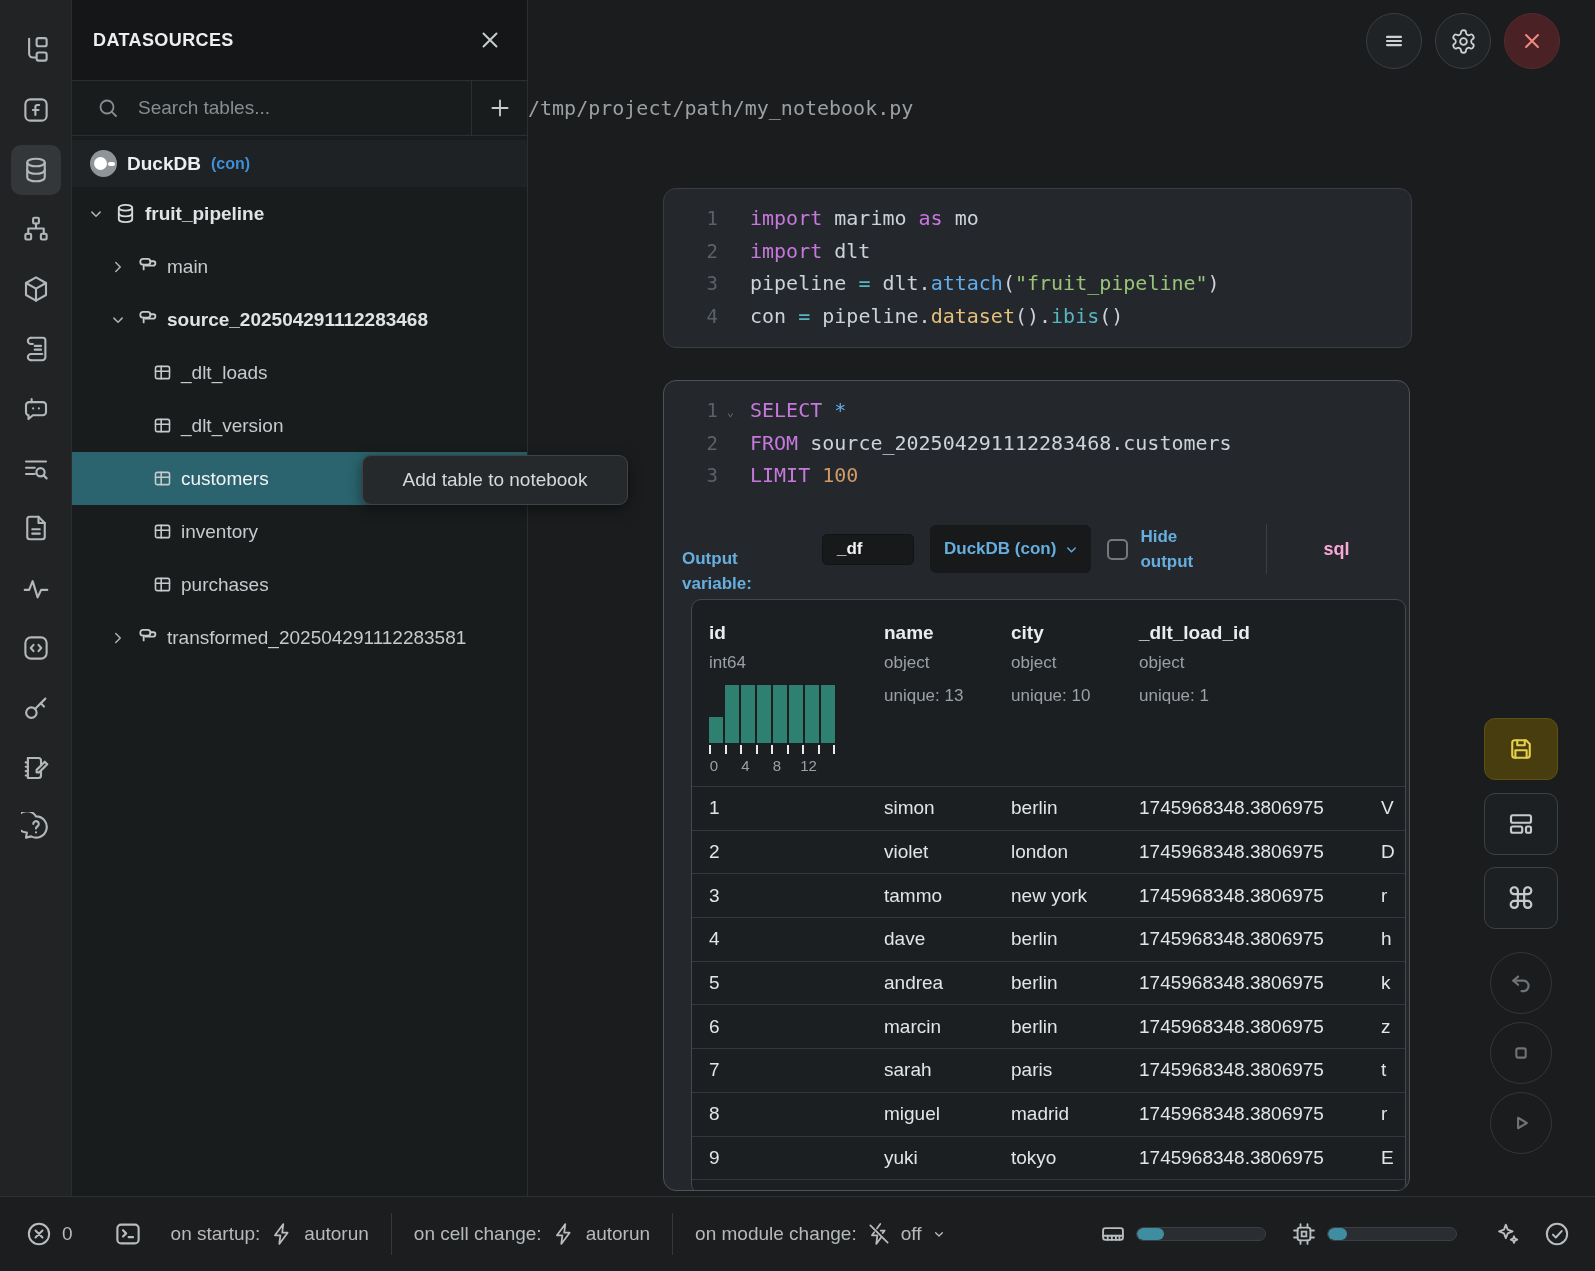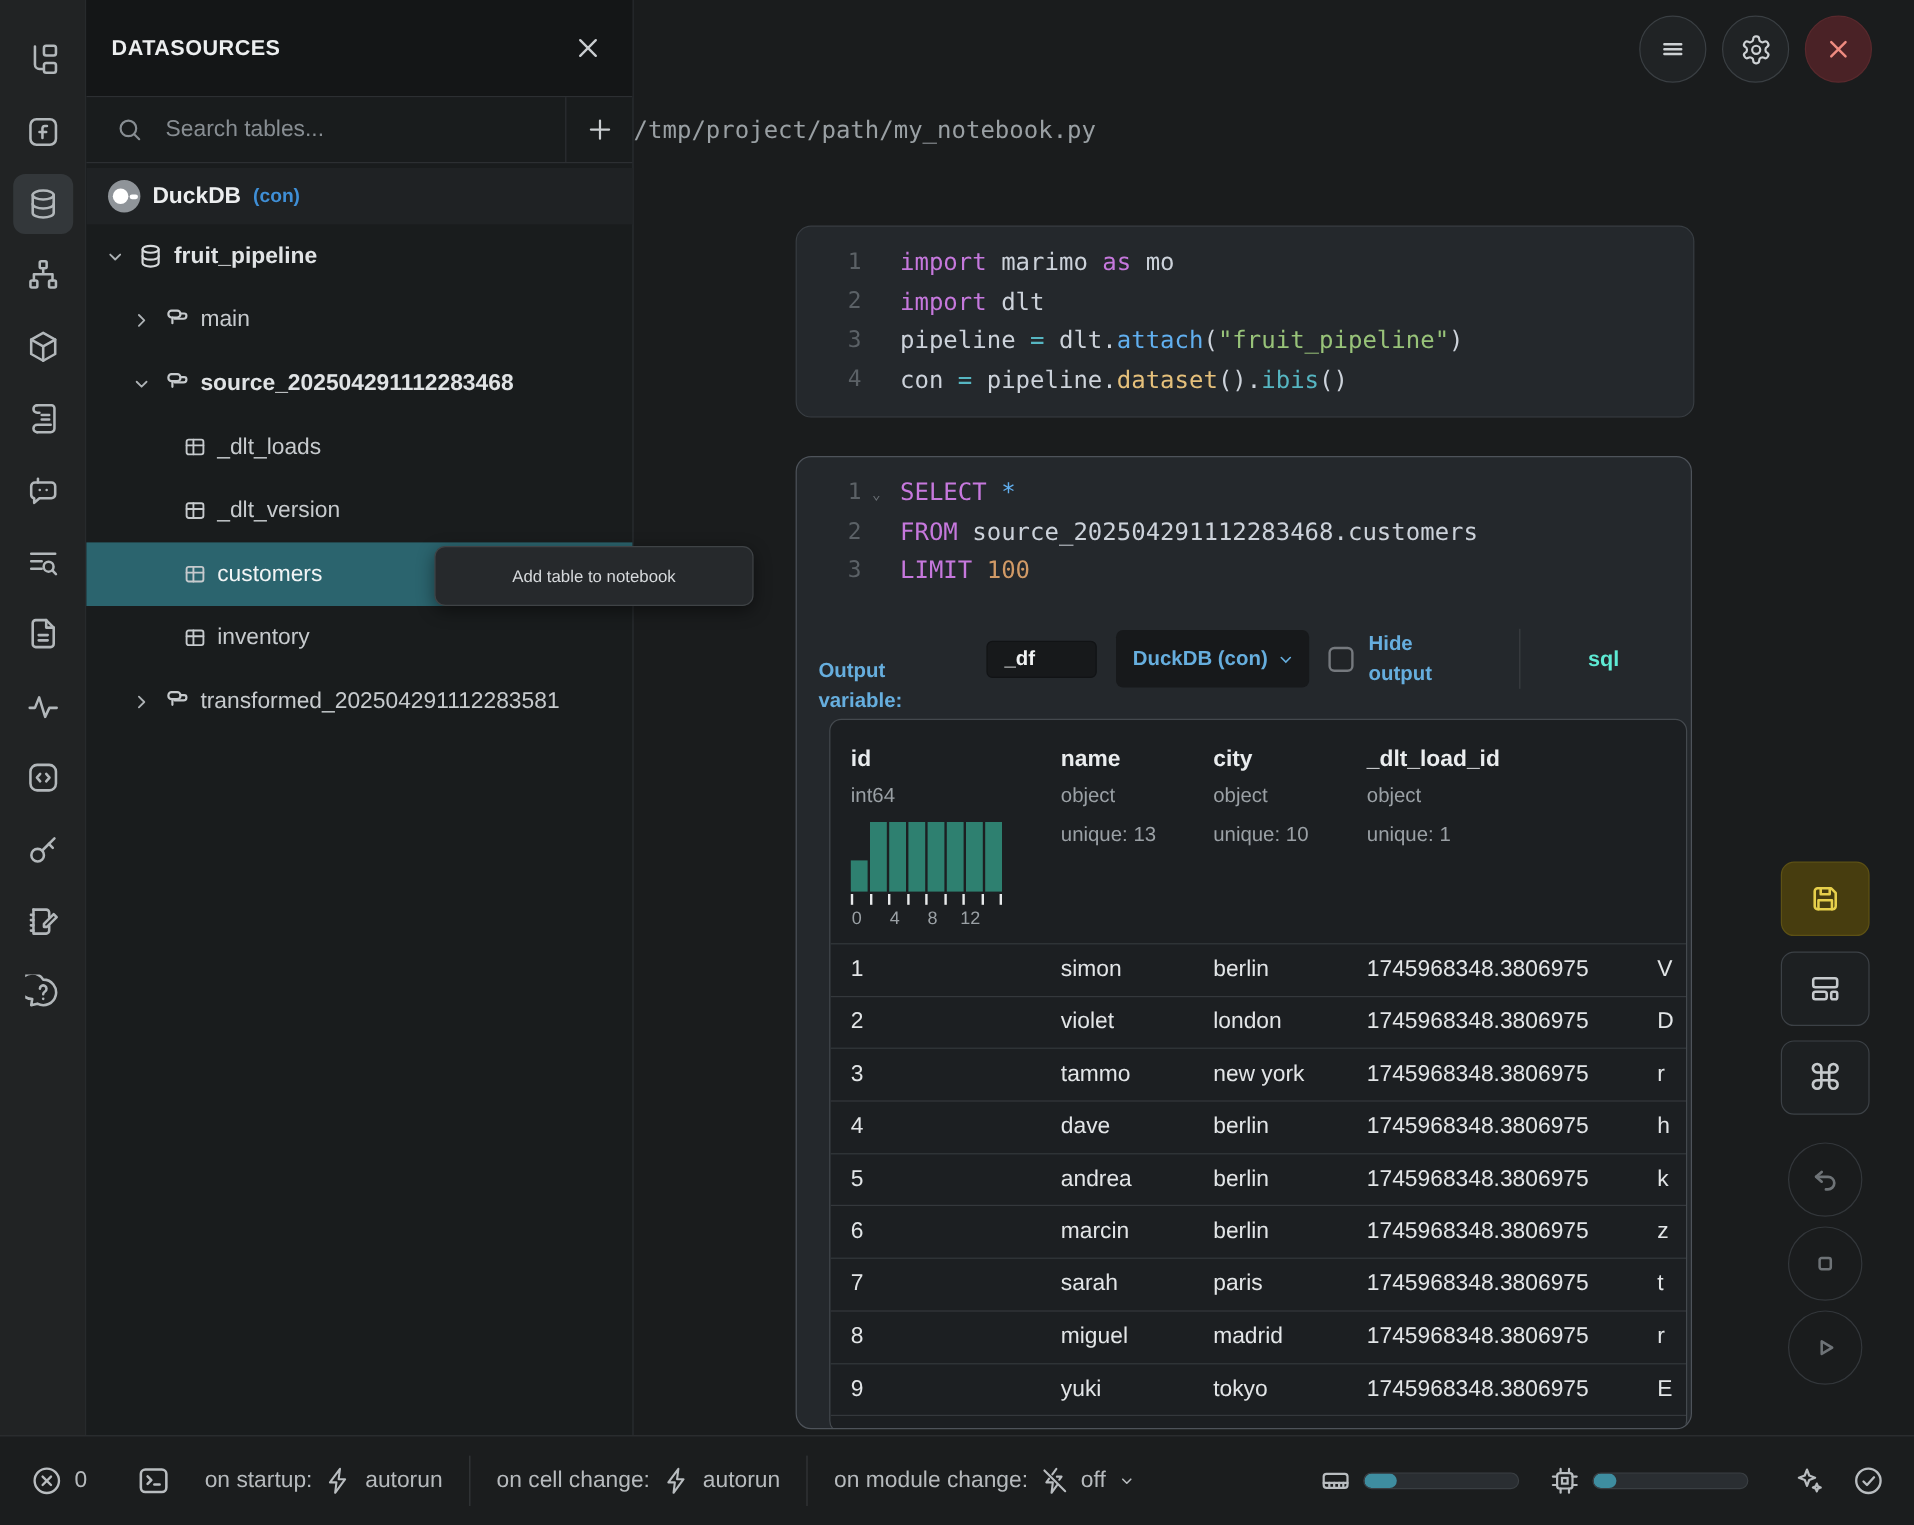--- a/index.html
+++ b/index.html
@@ -32,21 +32,21 @@
   .tree { position:relative; }
   .tree-item { height:53px; display:flex; align-items:center; gap:8px; cursor:pointer; }
   .tree-item .lbl { font-size:19px; color:#c6cacd; white-space:nowrap; }
   .tree-item.bold .lbl { font-weight:bold; color:#e0e3e5; }
   .tree-item.selected { background:#2b646e; }
   .tree-item.selected .lbl { color:#f1f4f5; }
   .chev { width:20px; display:flex; justify-content:center; }
   .tree-item .plus-right { margin-left:auto; margin-right:22px; }
 
   
-  .tooltip { position:absolute; left:362px; top:455px; width:266px; height:50px; background:#26292c; border:1px solid #3f4346; border-radius:9px; box-shadow:0 4px 14px rgba(0,0,0,.45); display:flex; align-items:center; justify-content:center; font-size:14px; color:#d6d9dc; z-index:30; }
+  .tooltip { position:absolute; left:362px; top:455px; width:266px; height:50px; background:#26292c; border:1px solid #3f4346; border-radius:9px; box-shadow:0 4px 14px rgba(0,0,0,.45); display:flex; align-items:center; justify-content:center; font-size:19px; color:#d6d9dc; z-index:30; }
 
   
   .topbar-btn { position:absolute; width:56px; height:56px; border-radius:50%; background:#202325; border:1px solid #3a3f43; display:flex; align-items:center; justify-content:center; cursor:pointer; }
   .topbar-btn.close { background:#4a2226; border-color:#59292d; }
   .nb-path { position:absolute; left:528px; top:96px; width:1040px; font-family:"DejaVu Sans Mono", monospace; font-size:20px; color:#9aa0a4; }
 
   .cell { position:absolute; background:#24282c; border:1px solid #383d42; border-radius:13px; overflow:hidden; }
   .cell.focused { border-color:#4e535a; }
   .code-area { padding-top:13px; font-family:"DejaVu Sans Mono", monospace; font-size:20px; }
   .code-line { display:flex; height:32.5px; align-items:center; }
@@ -55,21 +55,21 @@
   .code-text { padding-left:32px; white-space:pre; }
   .tk-kw{color:#c678dd} .tk-fg{color:#ccd2da} .tk-op{color:#56b6c2} .tk-fn{color:#61afef} .tk-str{color:#98c379} .tk-num{color:#d19a66} .tk-meth{color:#e5c07b}
 
   .out-controls { display:flex; align-items:center; padding:10px 0 14px 18px; }
   .out-label { width:92px; font-size:17px; font-weight:bold; color:#66aede; line-height:1.5;margin-top:44px; }
   .df-input { width:92px; height:31px; margin-left:48px; background:#17191b; border:1px solid #111315; border-radius:5px; color:#f0f2f3; font-weight:bold; font-size:17px; display:flex; align-items:center; padding-left:14px; }
   .engine-select { height:48px; margin-left:16px; background:#17191b; border-radius:6px; color:#66aede; font-weight:bold; font-size:17px; display:flex; align-items:center; gap:8px; padding:0 12px 0 14px; cursor:pointer; }
   .hide-check { width:21px; height:21px; margin-left:16px; border:2px solid #75797e; border-radius:5px; background:#212427; cursor:pointer; flex:none; }
   .hide-label { width:78px; margin-left:12px; font-size:17px; font-weight:bold; color:#66aede; line-height:1.5; }
   .out-divider { width:1px; height:50px; background:#3b3f43; margin-left:48px; }
-  .lang-label { margin-left:56px; font-size:18px; font-weight:bold; color:#5eead4; }
+  .lang-label { margin-left:56px; font-size:18px; font-weight:bold; color:#f9a8d4; }
 
   
   .result-table { position:absolute; left:27px; top:218px; width:715px; height:595px; background:#1c1f22; border:1px solid #44494e; border-radius:10px; overflow:hidden; }
   .rt-inner { width:800px; }
   .rt-head { display:flex; height:186px; }
   .rt-hcell { padding:22px 0 0 17px; flex:none; }
   .rt-hname { font-size:19px; font-weight:bold; color:#e9ecee; }
   .rt-htype { font-size:17px; color:#9aa0a5; margin-top:9px; }
   .rt-hunique { font-size:17px; color:#9aa0a5; margin-top:13px; }
   .hist { position:relative; width:126px; margin-top:12px; }
@@ -311,20 +311,29 @@
           </span>
         </div>
         <div class="tree-item" style="padding-left: 80px;">
           <span>
             <svg width="21" height="21" viewBox="0 0 24 24" stroke="#c6cacd" stroke-width="1.8" fill="none" stroke-linecap="round" stroke-linejoin="round">
               <rect x="4" y="5" width="16" height="14" rx="2"></rect>
               <path d="M4 10.5h16M10.5 5v14"></path>
             </svg>
           </span>
           <span class="lbl">inventory</span>
+        </div>
+        <div class="tree-item" style="padding-left: 80px;">
+          <span>
+            <svg width="21" height="21" viewBox="0 0 24 24" stroke="#c6cacd" stroke-width="1.8" fill="none" stroke-linecap="round" stroke-linejoin="round">
+              <rect x="4" y="5" width="16" height="14" rx="2"></rect>
+              <path d="M4 10.5h16M10.5 5v14"></path>
+            </svg>
+          </span>
+          <span class="lbl">purchases</span>
         </div>
         <div class="tree-item" style="padding-left: 36px;">
           <span class="chev">
             <svg width="18" height="18" viewBox="0 0 24 24" stroke="#aeb3b6" stroke-width="2" fill="none" stroke-linecap="round" stroke-linejoin="round">
               <path d="M9 6l6 6-6 6"></path>
             </svg>
           </span>
           <span>
             <svg width="23" height="23" viewBox="0 0 24 24" stroke="#c6cacd" stroke-width="1.9" fill="none" stroke-linecap="round" stroke-linejoin="round">
               <rect x="4.5" y="4" width="10.5" height="6" rx="2.8"></rect>

